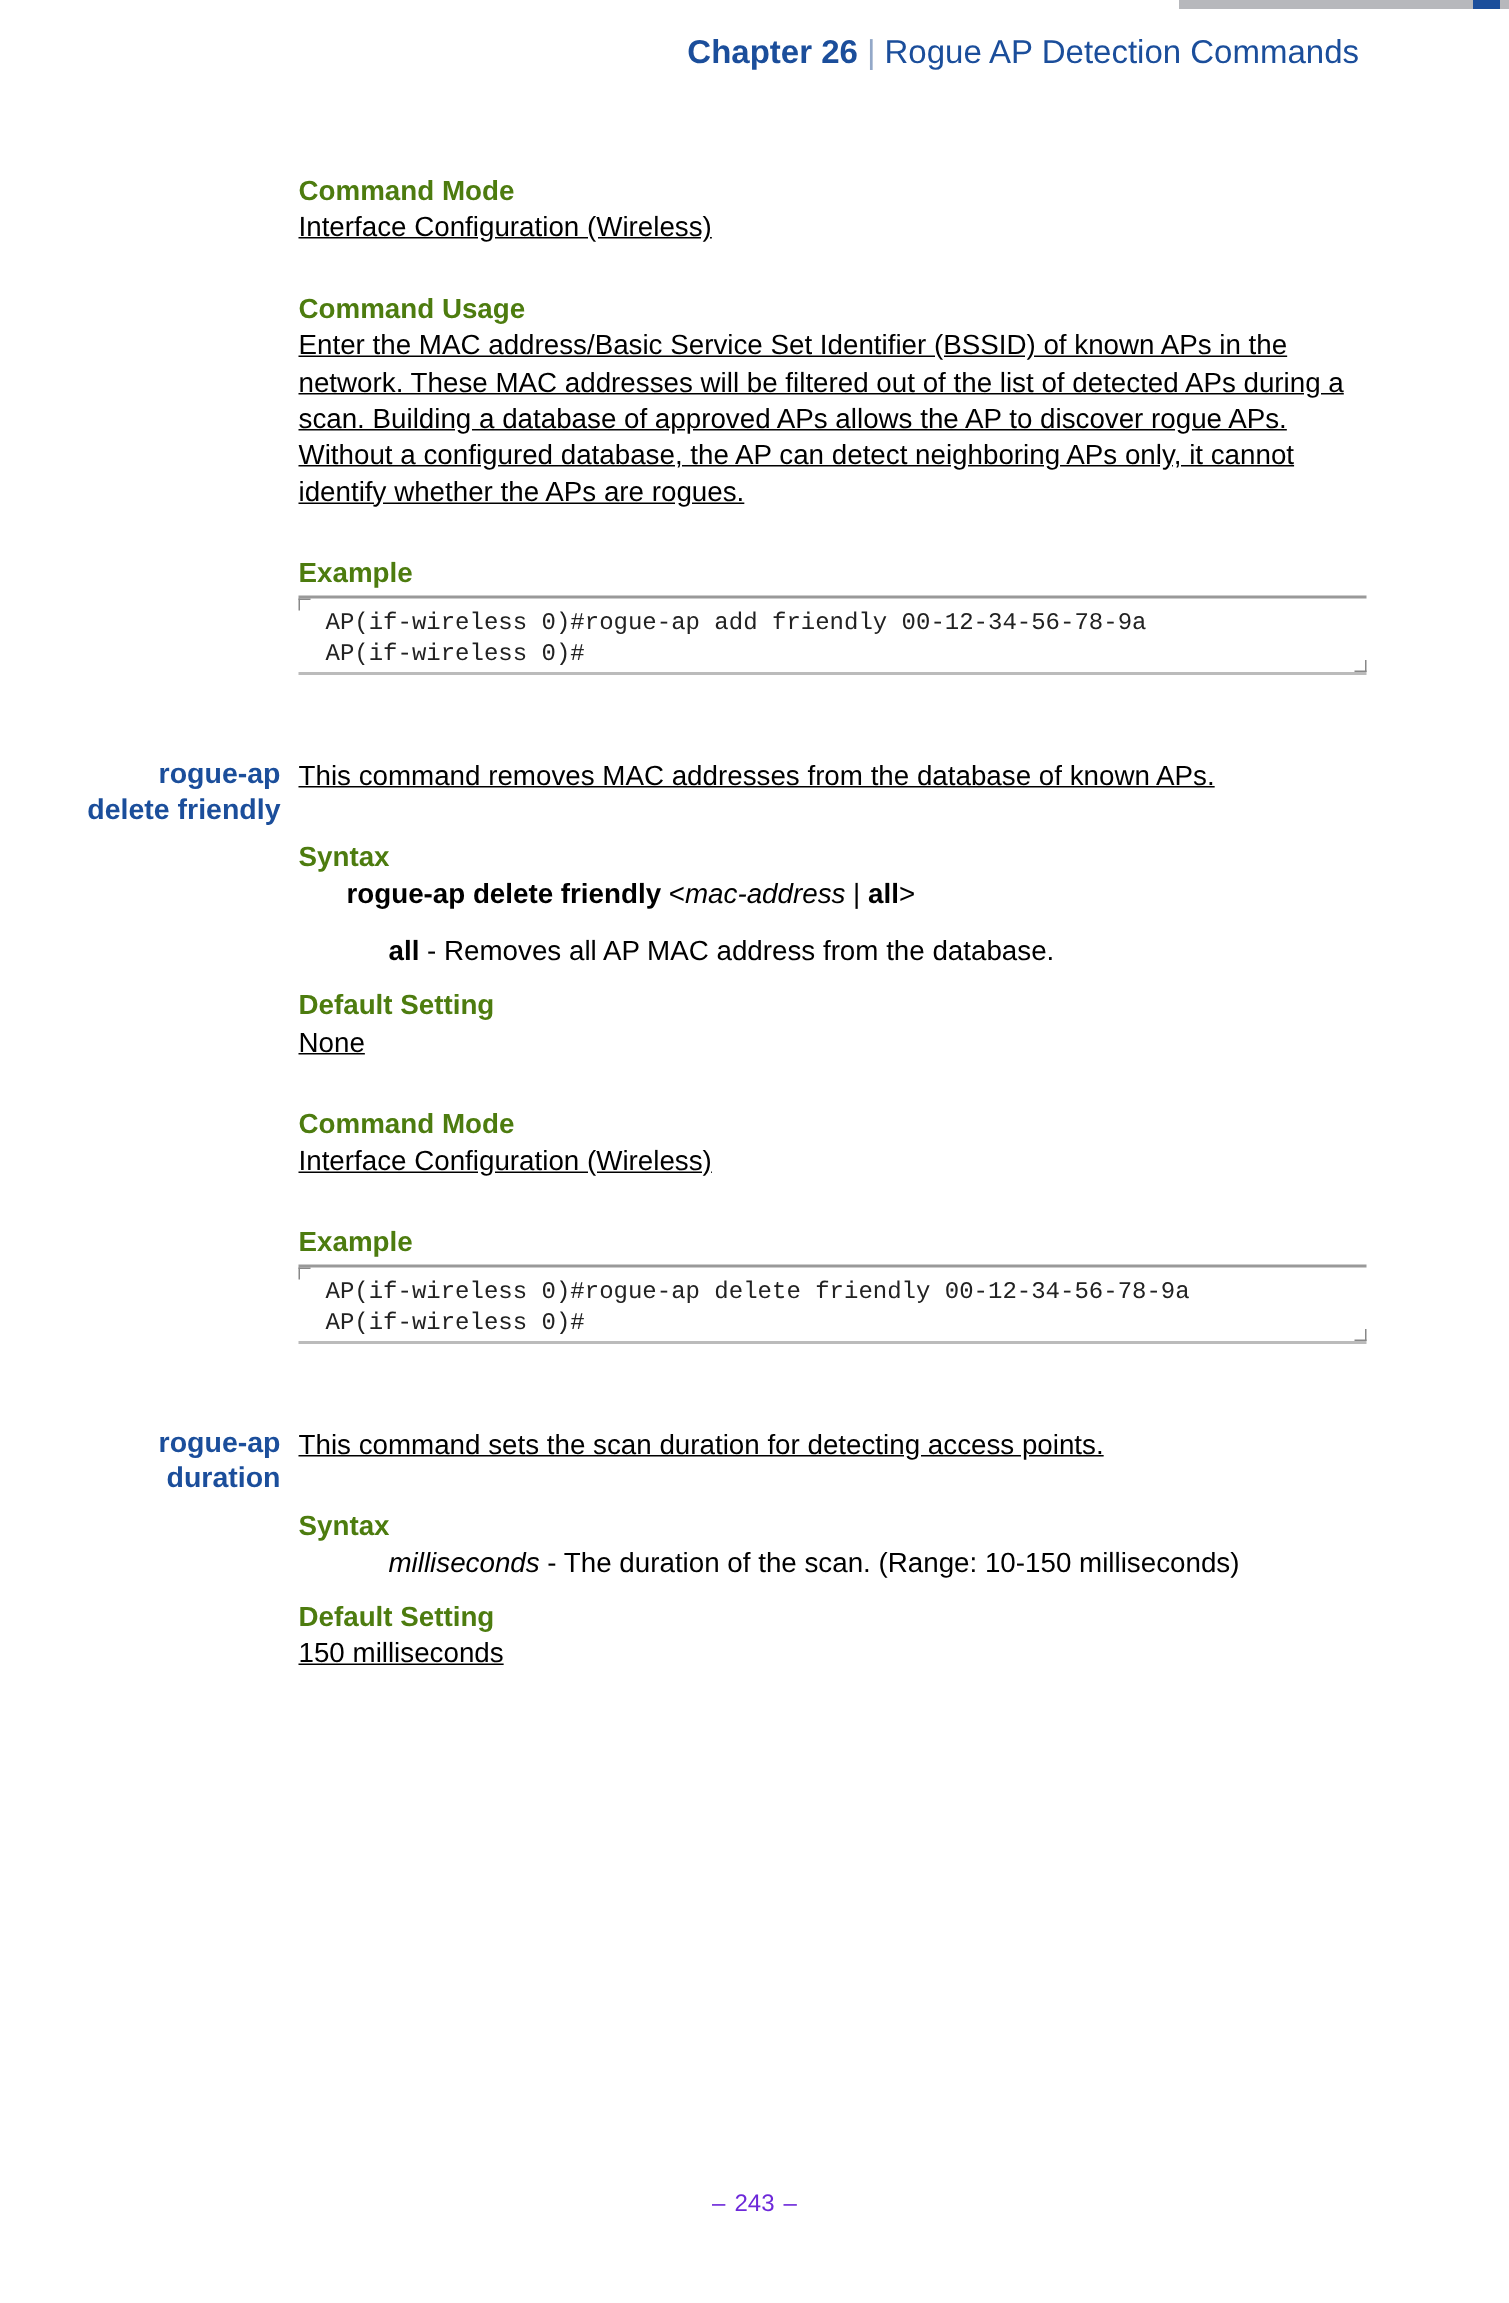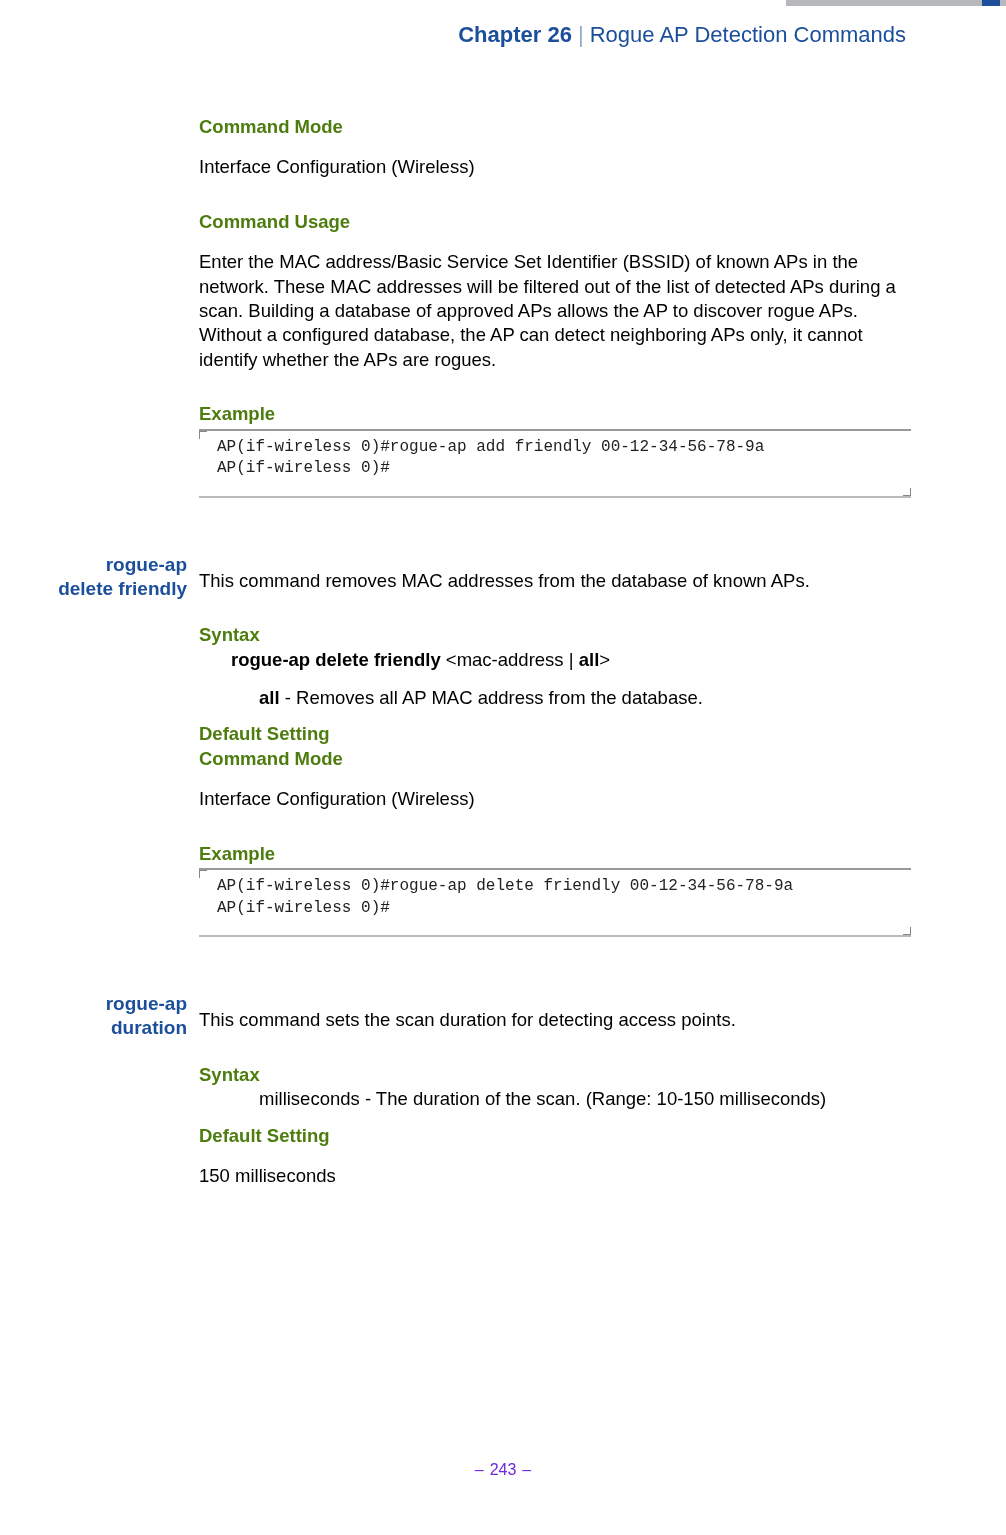--- a/index.html
+++ b/index.html
@@ -56,31 +56,31 @@
       font-size: 19px;
       line-height: 1.25;
     }
     .body { flex: 1; }
     .hd {
       color: #4d7c0f;
       font-weight: 700;
       font-size: 18.5px;
       margin: 0;
     }
-    .txt { margin: 16px 0 30px 0; }
+    .txt { margin: 0 0 30px 0; text-decoration: underline; }
     .syntax-line { margin: 0 0 14px 32px; }
     .param-line  { margin: 0 0 12px 60px; }
     .param-line:last-of-type { margin-bottom: 25px; }
     .bold { font-weight: 700; }
-    .ital { }
+    .ital { font-style: italic; }
     .code-box {
       border-top: 2px solid #999;
       border-bottom: 2px solid #bbb;
       background: linear-gradient(to right, rgba(0,0,0,0) 0, rgba(0,0,0,0) 100%);
-      padding: 6px 12px 16px 18px;
+      padding: 6px 12px 0 18px;
       font-family: "Courier New", Courier, monospace;
       font-size: 16px;
       line-height: 1.35;
       white-space: pre;
       position: relative;
       margin-top: 2px;
       color: #222;
     }
     .code-box::before {
       content: "";
@@ -141,20 +141,21 @@
 
       <p class="hd">Syntax</p>
       <p class="syntax-line">
         <span class="bold">rogue-ap delete friendly </span><span>&lt;</span><span class="ital">mac-address</span><span> | </span><span class="bold">all</span><span>&gt;</span>
       </p>
       <p class="param-line">
         <span class="bold">all</span><span> - Removes all AP MAC address from the database.</span>
       </p>
 
       <p class="hd">Default Setting</p>
+      <p class="txt">None</p>
 
       <p class="hd">Command Mode</p>
       <p class="txt">Interface Configuration (Wireless)</p>
 
       <p class="hd">Example</p>
       <div class="code-box">AP(if-wireless 0)#rogue-ap delete friendly 00-12-34-56-78-9a
 AP(if-wireless 0)#</div>
     </div>
   </div>
 

